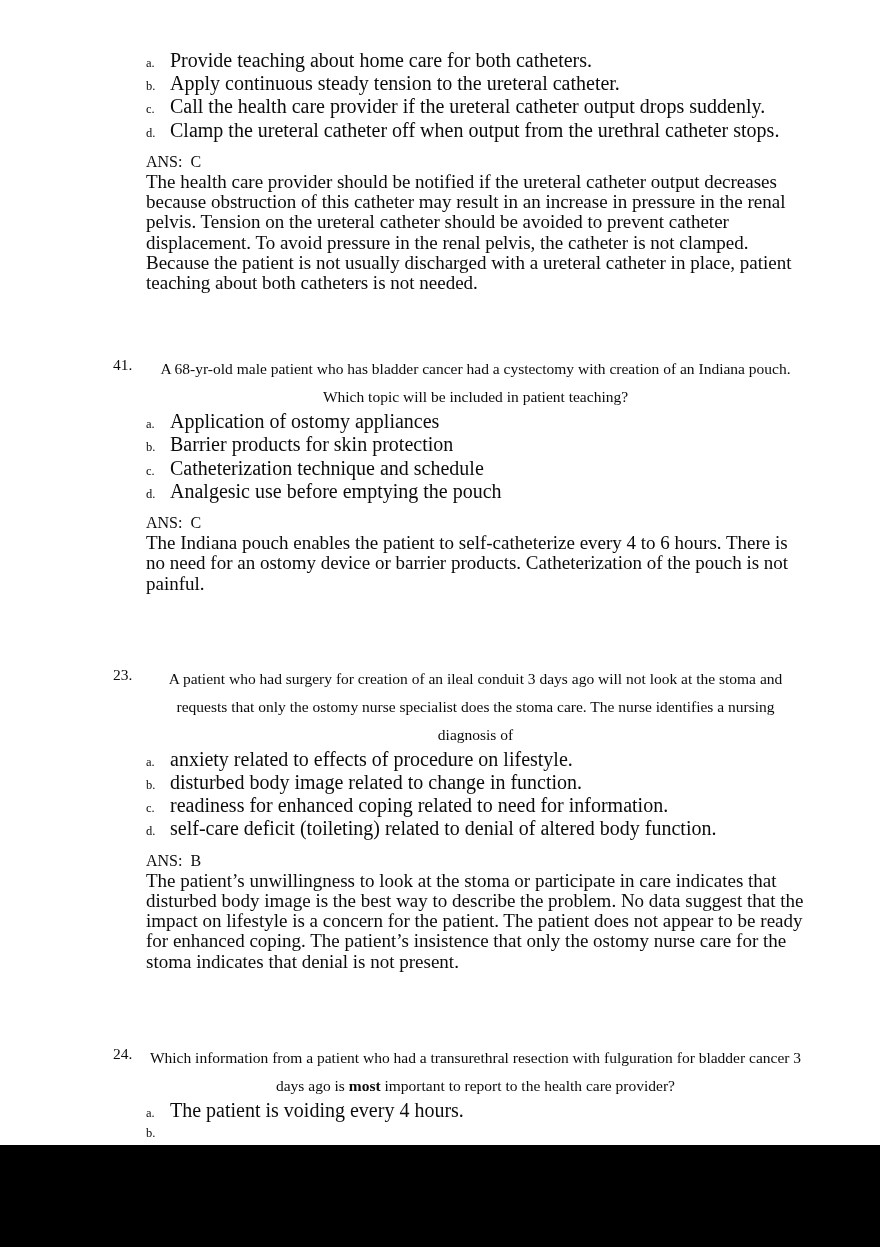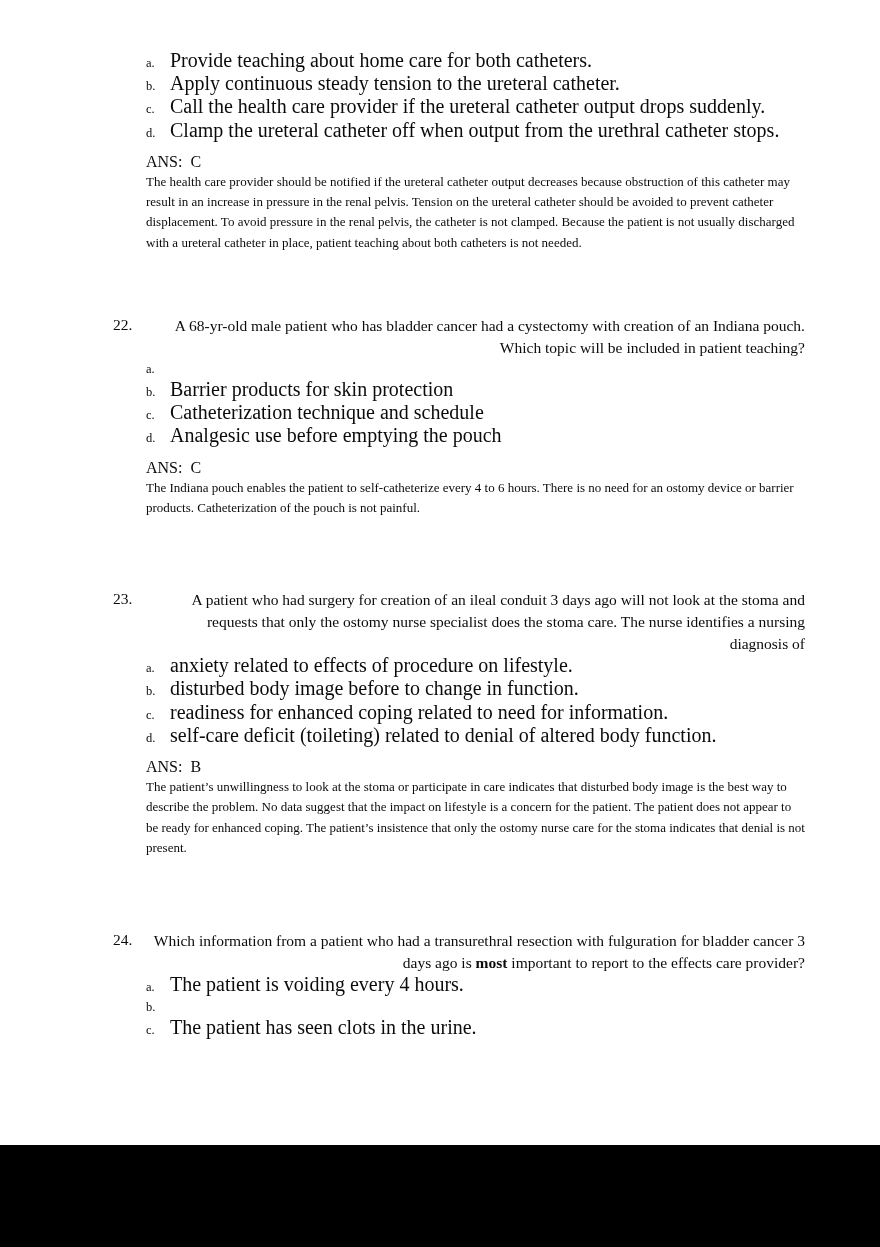--- a/index.html
+++ b/index.html
@@ -45,22 +45,22 @@
     width: 33px;
     flex: 0 0 33px;
     font-size: 15.5px;
     line-height: 20.2px;
     text-align: left;
     padding-left: 0px;
   }
   .qstem {
     flex: 1 1 auto;
     font-size: 15.5px;
-    line-height: 22px;
-    text-align: right;
+    line-height: 28px;
+    text-align: center;
     hyphens: none;
   }
   .qstem b {
     font-weight: bold;
   }
 
   
   .options {
     margin: 0;
     padding: 0;
@@ -87,21 +87,21 @@
   
   .ansblock {
     padding-left: 33px;
   }
   .ans-label {
     font-size: 16px;
     line-height: 20.2px;
     white-space: pre;
   }
   .ans-text {
-    font-size: 13px;
+    font-size: 19px;
     line-height: 20.2px;
     text-align: left;
   }
 
   
   .gap-ans   { height: 9px; }
   .gap-block { height: 62px; }
   .gap-block-lg { height: 71px; }
   .gap-block-xl { height: 72px; }
 
@@ -144,26 +144,27 @@
       <div class="ansblock">
         <div class="ans-label">ANS:  C</div>
         <div class="ans-text">The health care provider should be notified if the ureteral catheter output decreases because obstruction of this catheter may result in an increase in pressure in the renal pelvis. Tension on the ureteral catheter should be avoided to prevent catheter displacement. To avoid pressure in the renal pelvis, the catheter is not clamped. Because the patient is not usually discharged with a ureteral catheter in place, patient teaching about both catheters is not needed.</div>
       </div>
     </div>
 
     <div class="gap-block"></div>
 
     <div class="qblock">
       <div class="question-row">
-        <span class="qnum">22.</span>
+        <span class="qnum">41.</span>
         <span class="qstem">A 68-yr-old male patient who has bladder cancer had a cystectomy with creation of an Indiana pouch. Which topic will be included in patient teaching?</span>
       </div>
       <ul class="options">
         <li class="opt-row">
           <span class="opt-letter">a.</span>
+          <span class="opt-text">Application of ostomy appliances</span>
         </li>
         <li class="opt-row">
           <span class="opt-letter">b.</span>
           <span class="opt-text">Barrier products for skin protection</span>
         </li>
         <li class="opt-row">
           <span class="opt-letter">c.</span>
           <span class="opt-text">Catheterization technique and schedule</span>
         </li>
         <li class="opt-row">
@@ -185,21 +186,21 @@
         <span class="qnum">23.</span>
         <span class="qstem">A patient who had surgery for creation of an ileal conduit 3 days ago will not look at the stoma and requests that only the ostomy nurse specialist does the stoma care. The nurse identifies a nursing diagnosis of</span>
       </div>
       <ul class="options">
         <li class="opt-row">
           <span class="opt-letter">a.</span>
           <span class="opt-text">anxiety related to effects of procedure on lifestyle.</span>
         </li>
         <li class="opt-row">
           <span class="opt-letter">b.</span>
-          <span class="opt-text">disturbed body image before to change in function.</span>
+          <span class="opt-text">disturbed body image related to change in function.</span>
         </li>
         <li class="opt-row">
           <span class="opt-letter">c.</span>
           <span class="opt-text">readiness for enhanced coping related to need for information.</span>
         </li>
         <li class="opt-row">
           <span class="opt-letter">d.</span>
           <span class="opt-text">self-care deficit (toileting) related to denial of altered body function.</span>
         </li>
       </ul>
@@ -208,21 +209,21 @@
         <div class="ans-label">ANS:  B</div>
         <div class="ans-text">The patient’s unwillingness to look at the stoma or participate in care indicates that disturbed body image is the best way to describe the problem. No data suggest that the impact on lifestyle is a concern for the patient. The patient does not appear to be ready for enhanced coping. The patient’s insistence that only the ostomy nurse care for the stoma indicates that denial is not present.</div>
       </div>
     </div>
 
     <div class="gap-block-xl"></div>
 
     <div class="qblock">
       <div class="question-row">
         <span class="qnum">24.</span>
-        <span class="qstem"><span>Which information from a patient who had a transurethral resection with fulguration for bladder cancer 3 days ago is </span><b>most</b><span> important to report to the effects care provider?</span></span>
+        <span class="qstem"><span>Which information from a patient who had a transurethral resection with fulguration for bladder cancer 3 days ago is </span><b>most</b><span> important to report to the health care provider?</span></span>
       </div>
       <ul class="options">
         <li class="opt-row">
           <span class="opt-letter">a.</span>
           <span class="opt-text">The patient is voiding every 4 hours.</span>
         </li>
         <li class="opt-row">
           <span class="opt-letter">b.</span>
         </li>
         <li class="opt-row">

